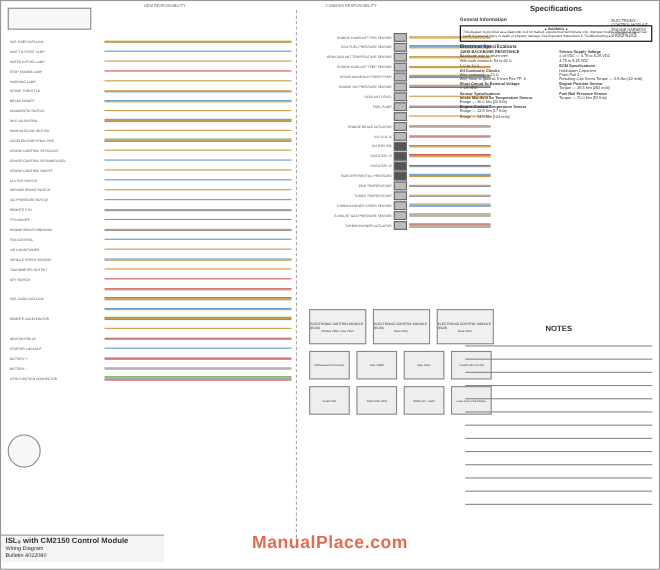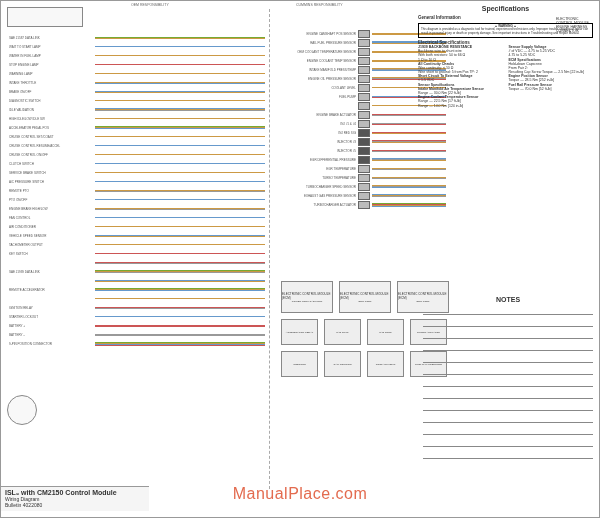--- a/index.html
+++ b/index.html
@@ -28,21 +28,21 @@
 .conn.dark{background:#555}
 .wire-trace{flex:1;height:5px;display:flex;flex-direction:column;justify-content:center}
 .trace{height:1px}
 .left-wiring{position:absolute;left:90px;top:28px;width:170px}
 .left-labels{position:absolute;left:4px;top:28px;width:80px}
 .ll-row{height:9px;font-size:3px;color:#555;display:flex;align-items:center}
 .conn-diagram{position:absolute;left:280px;top:280px;width:180px;display:flex;flex-wrap:wrap;gap:6px}
 .conn-box{width:50px;height:30px;border:0.5px solid #888;background:#f0f0f0;display:flex;align-items:center;justify-content:center;font-size:3px;flex-direction:column}
 .conn-small{width:35px;height:24px;border:0.5px solid #888;background:#eee;display:flex;align-items:center;justify-content:center;font-size:2.5px}
 .component{position:absolute;border:0.5px solid #888;background:#f8f8f8}
-.watermark{position:absolute;bottom:14px;left:50%;transform:translateX(-50%);font-size:16px;color:#e36b4f;font-weight:normal;letter-spacing:0.5px}
+.watermark{position:absolute;bottom:14px;left:50%;transform:translateX(-50%);font-size:16px;color:#e36b4f;font-weight:bold;letter-spacing:0.5px}
 .ecm-header{position:absolute;left:280px;top:12px;font-size:3.5px}
 .top-labels{position:absolute;top:2px;font-size:3.5px;color:#666}
 </style>
 </head>
 <body>
 
 <div class="sheet">
   <div class="top-labels" style="left:130px">OEM RESPONSIBILITY</div>
   <div class="top-labels" style="left:295px">CUMMINS RESPONSIBILITY</div>
   <div class="divider"></div>

